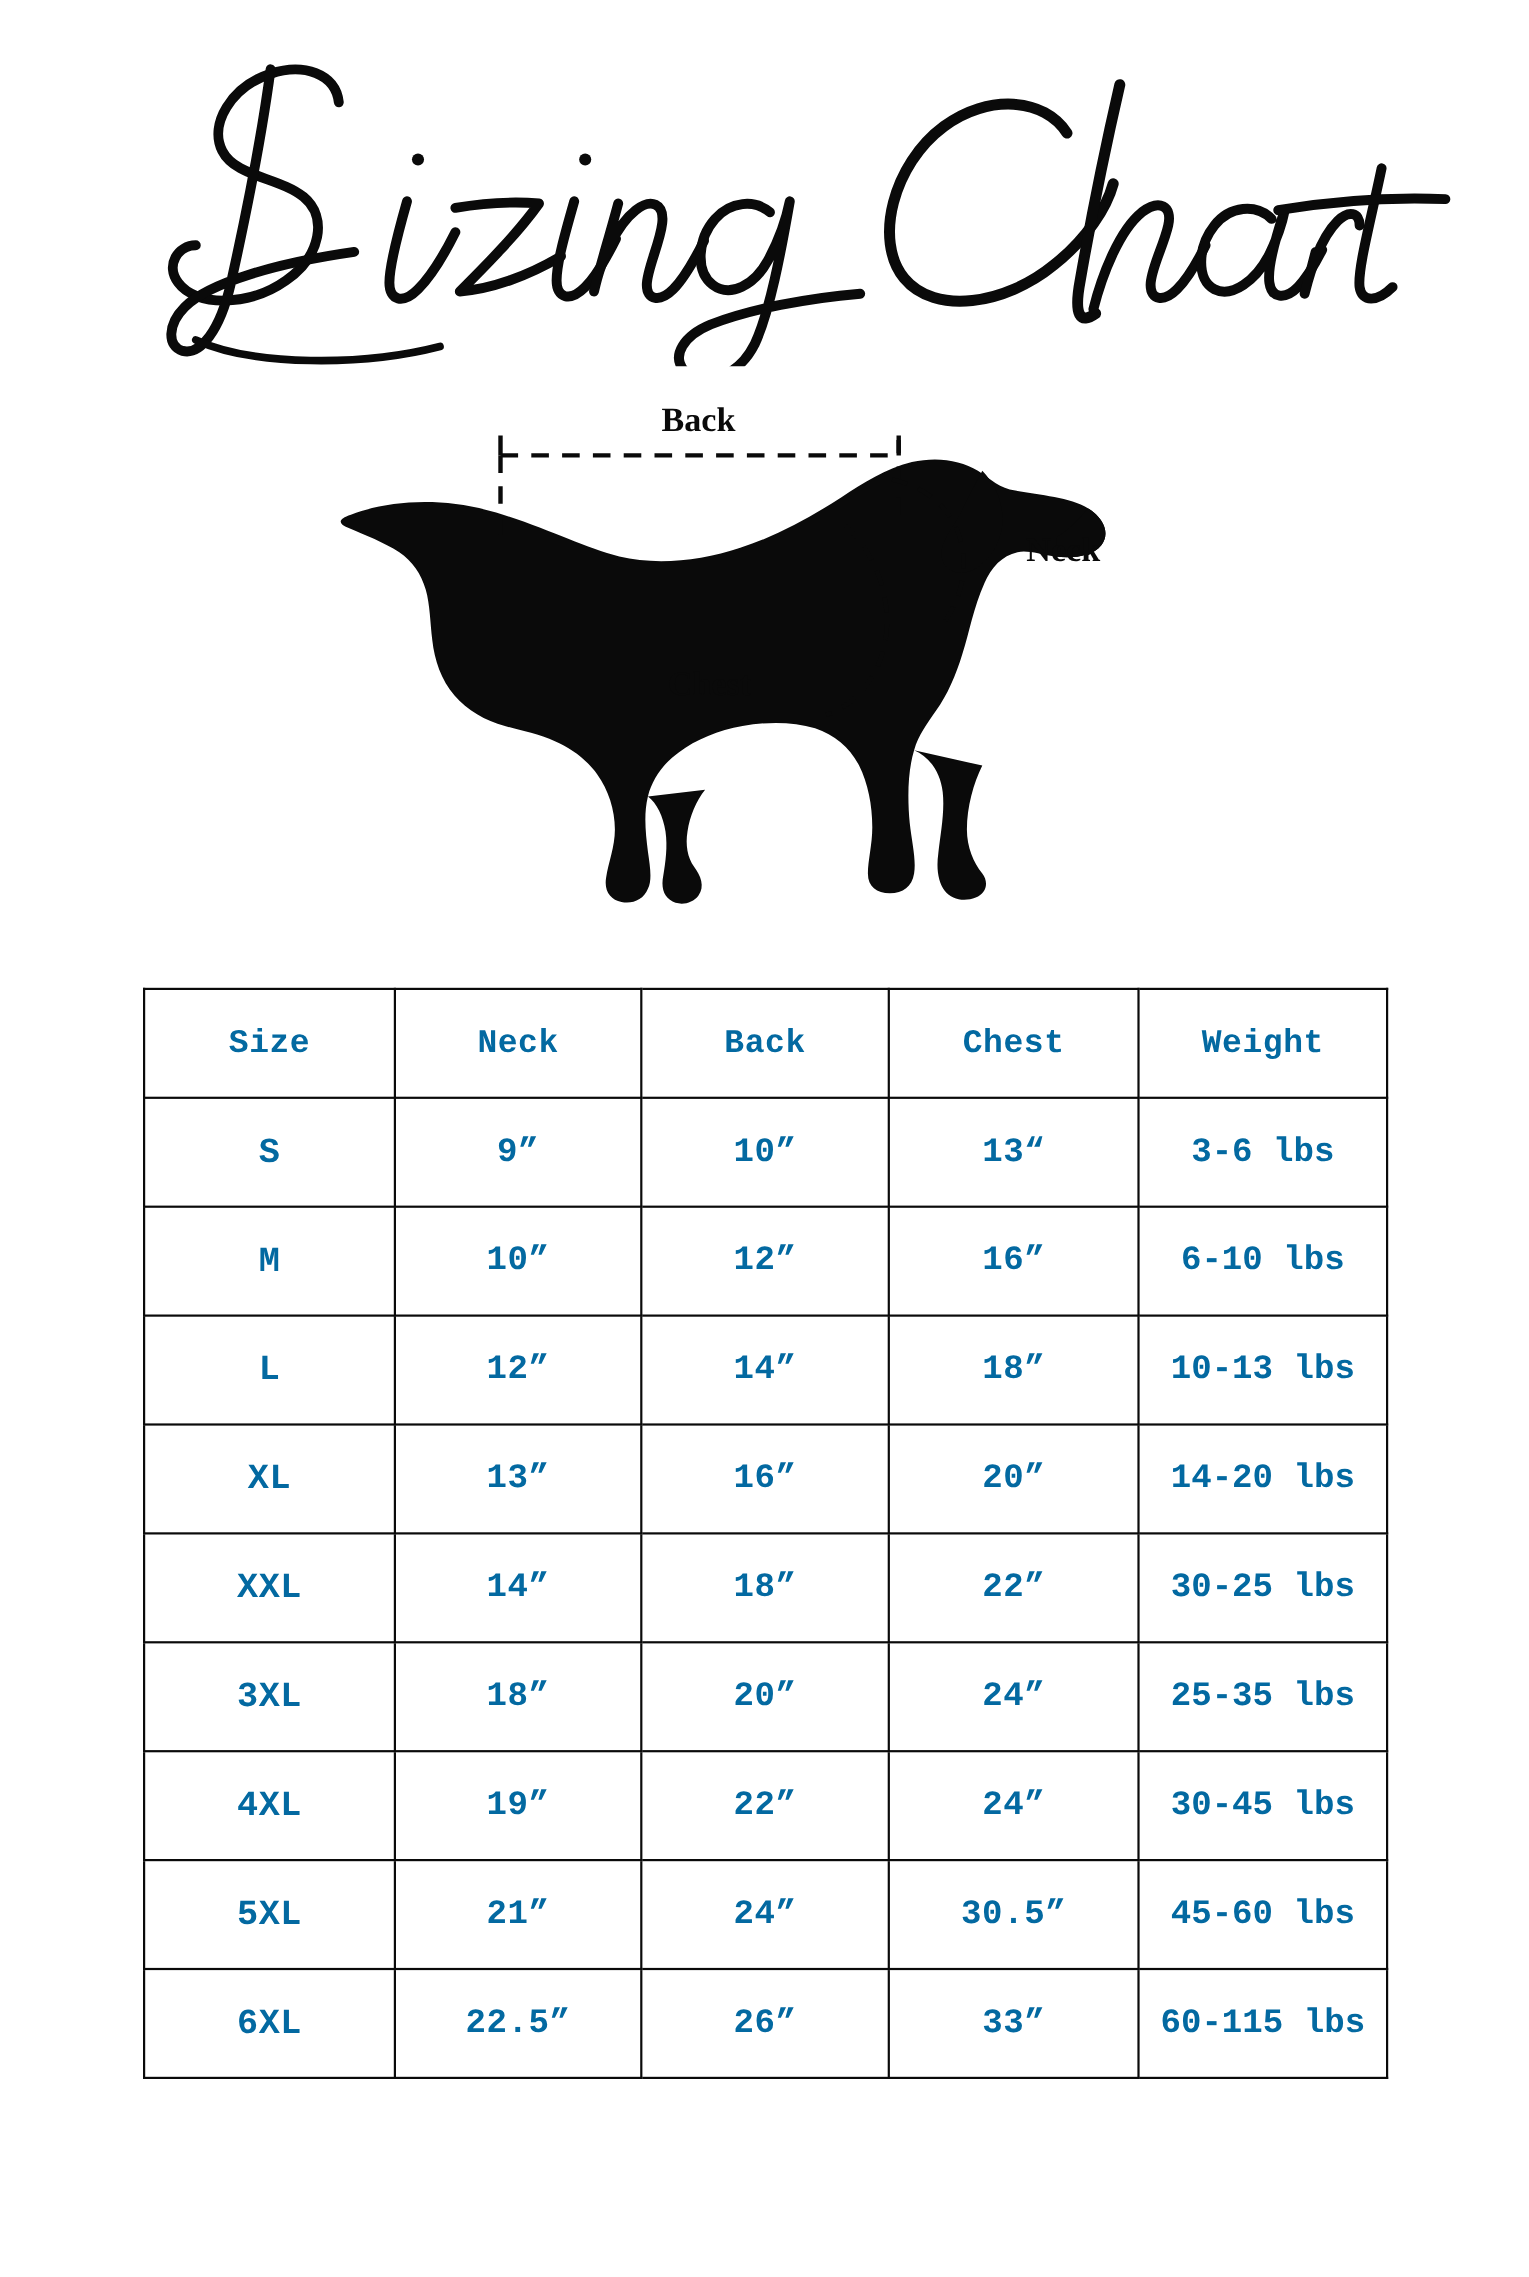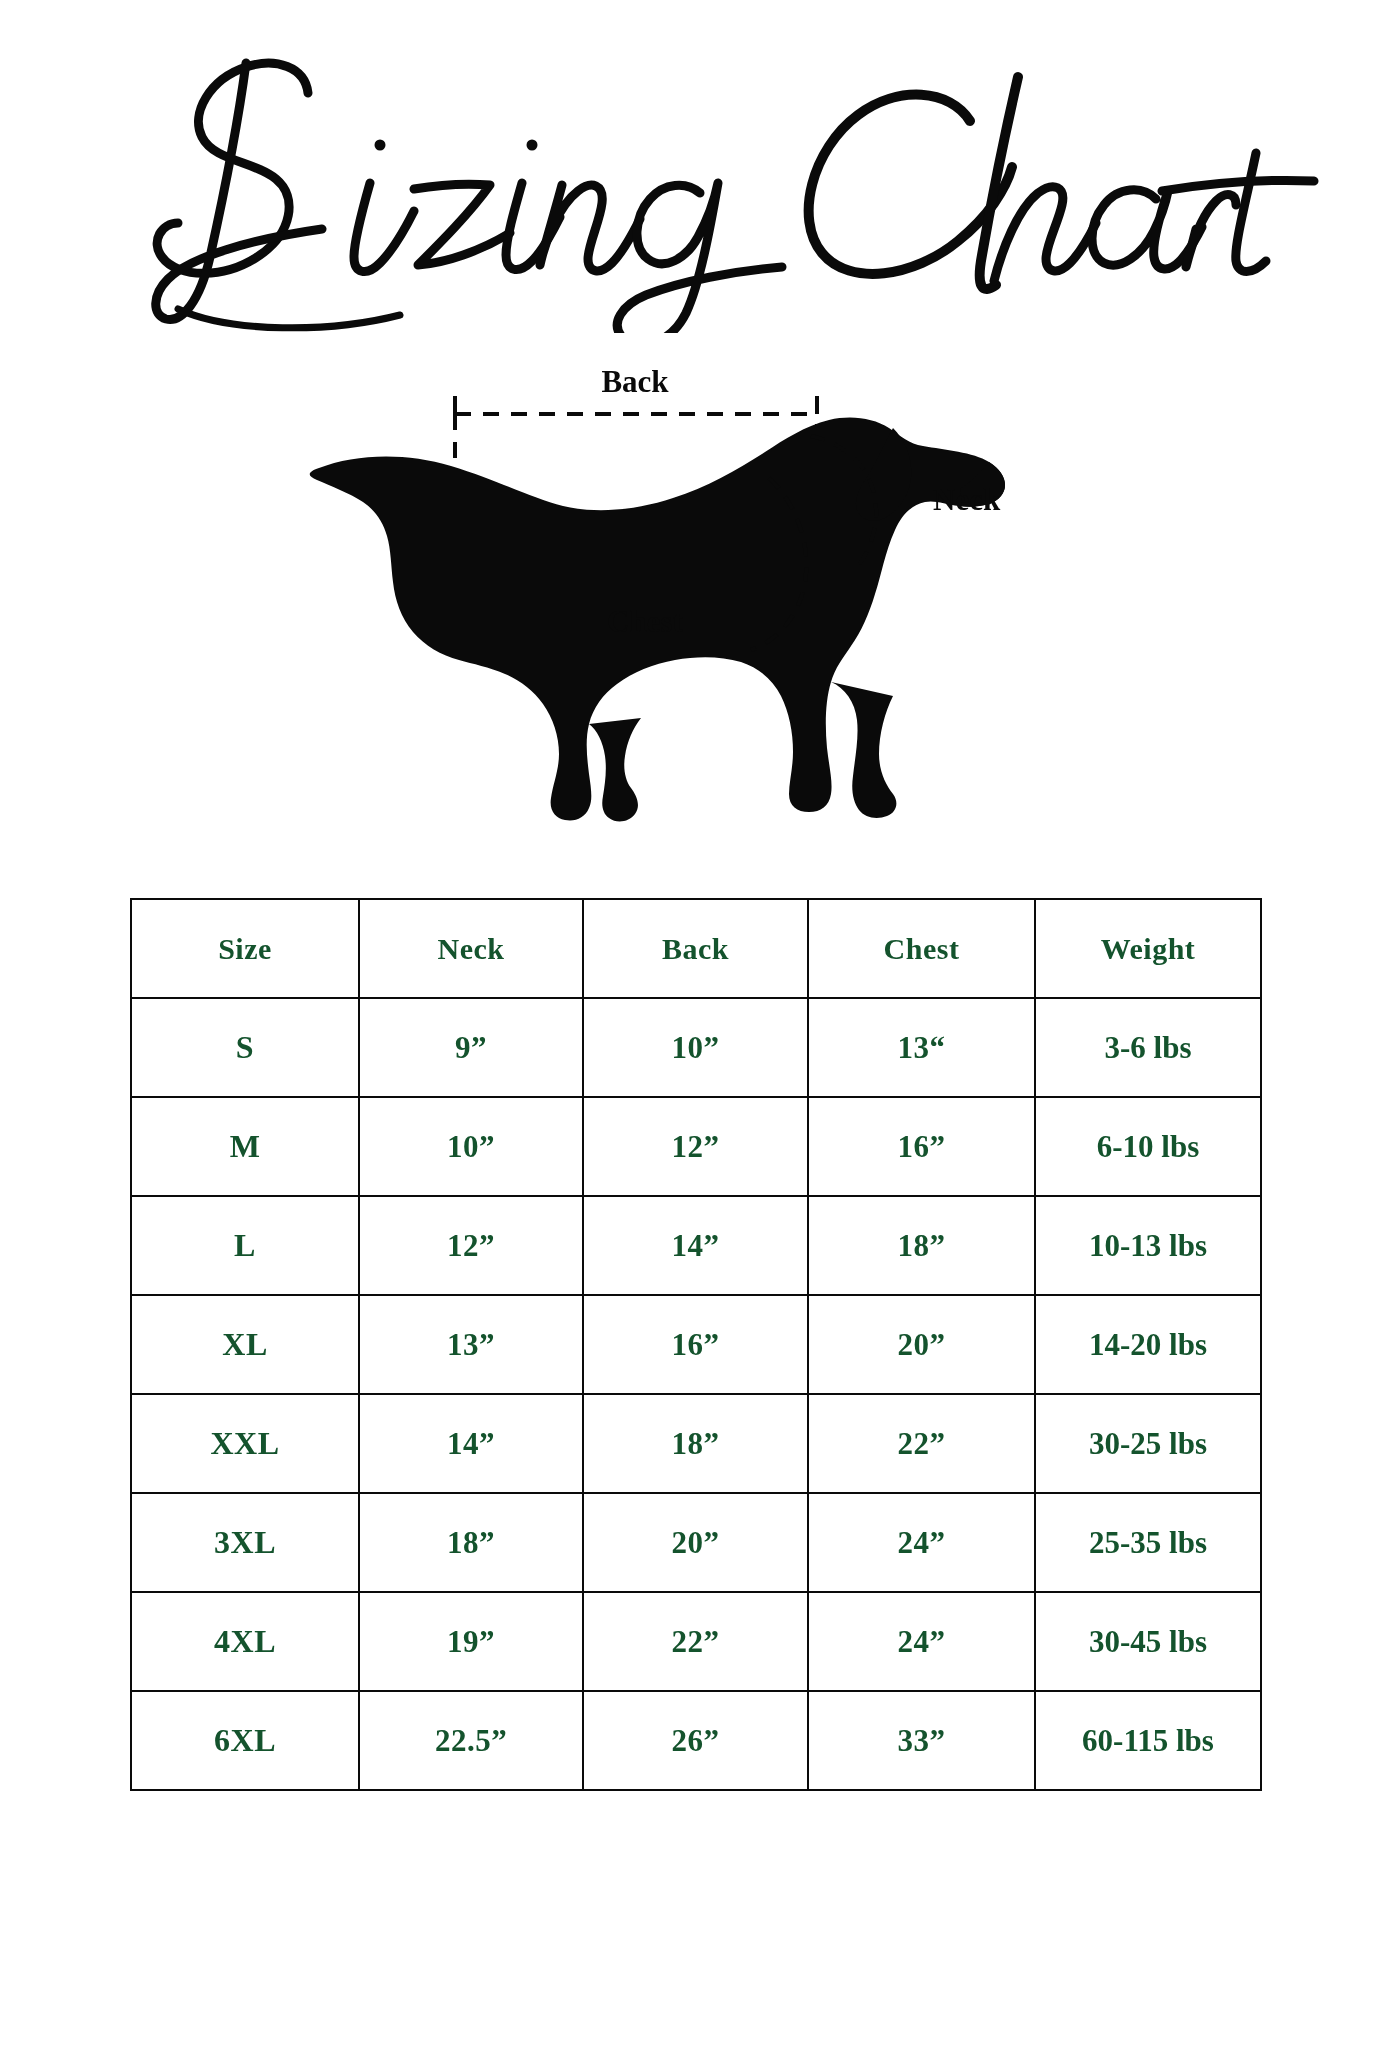--- a/index.html
+++ b/index.html
@@ -55,23 +55,23 @@
     width: 1130px;
   }
   table.sizing {
     border-collapse: collapse;
     width: 1130px;
     table-layout: fixed;
   }
   table.sizing td, table.sizing th {
     border: 2px solid #0a0a0a;
     text-align: center;
-    font-family: Liberation Serif, serif;
+    font-family: Liberation Mono, monospace;
     font-weight: bold;
-    color: #14532d;
+    color: #0369a1;
     padding: 0;
     height: 97px;
     vertical-align: middle;
   }
   table.sizing thead th {
     font-size: 30px;
     letter-spacing: 0.5px;
   }
   table.sizing tbody td {
     font-size: 31px;
@@ -245,20 +245,27 @@
           <td class="weight-cell">25-35 lbs</td>
         </tr>
         <tr>
           <td class="size-cell">4XL</td>
           <td>19”</td>
           <td>22”</td>
           <td>24”</td>
           <td class="weight-cell">30-45 lbs</td>
         </tr>
         <tr>
+          <td class="size-cell">5XL</td>
+          <td>21”</td>
+          <td>24”</td>
+          <td>30.5”</td>
+          <td class="weight-cell">45-60 lbs</td>
+        </tr>
+        <tr>
           <td class="size-cell">6XL</td>
           <td>22.5”</td>
           <td>26”</td>
           <td>33”</td>
           <td class="weight-cell">60-115 lbs</td>
         </tr>
       </tbody>
     </table>
   </div>
 

